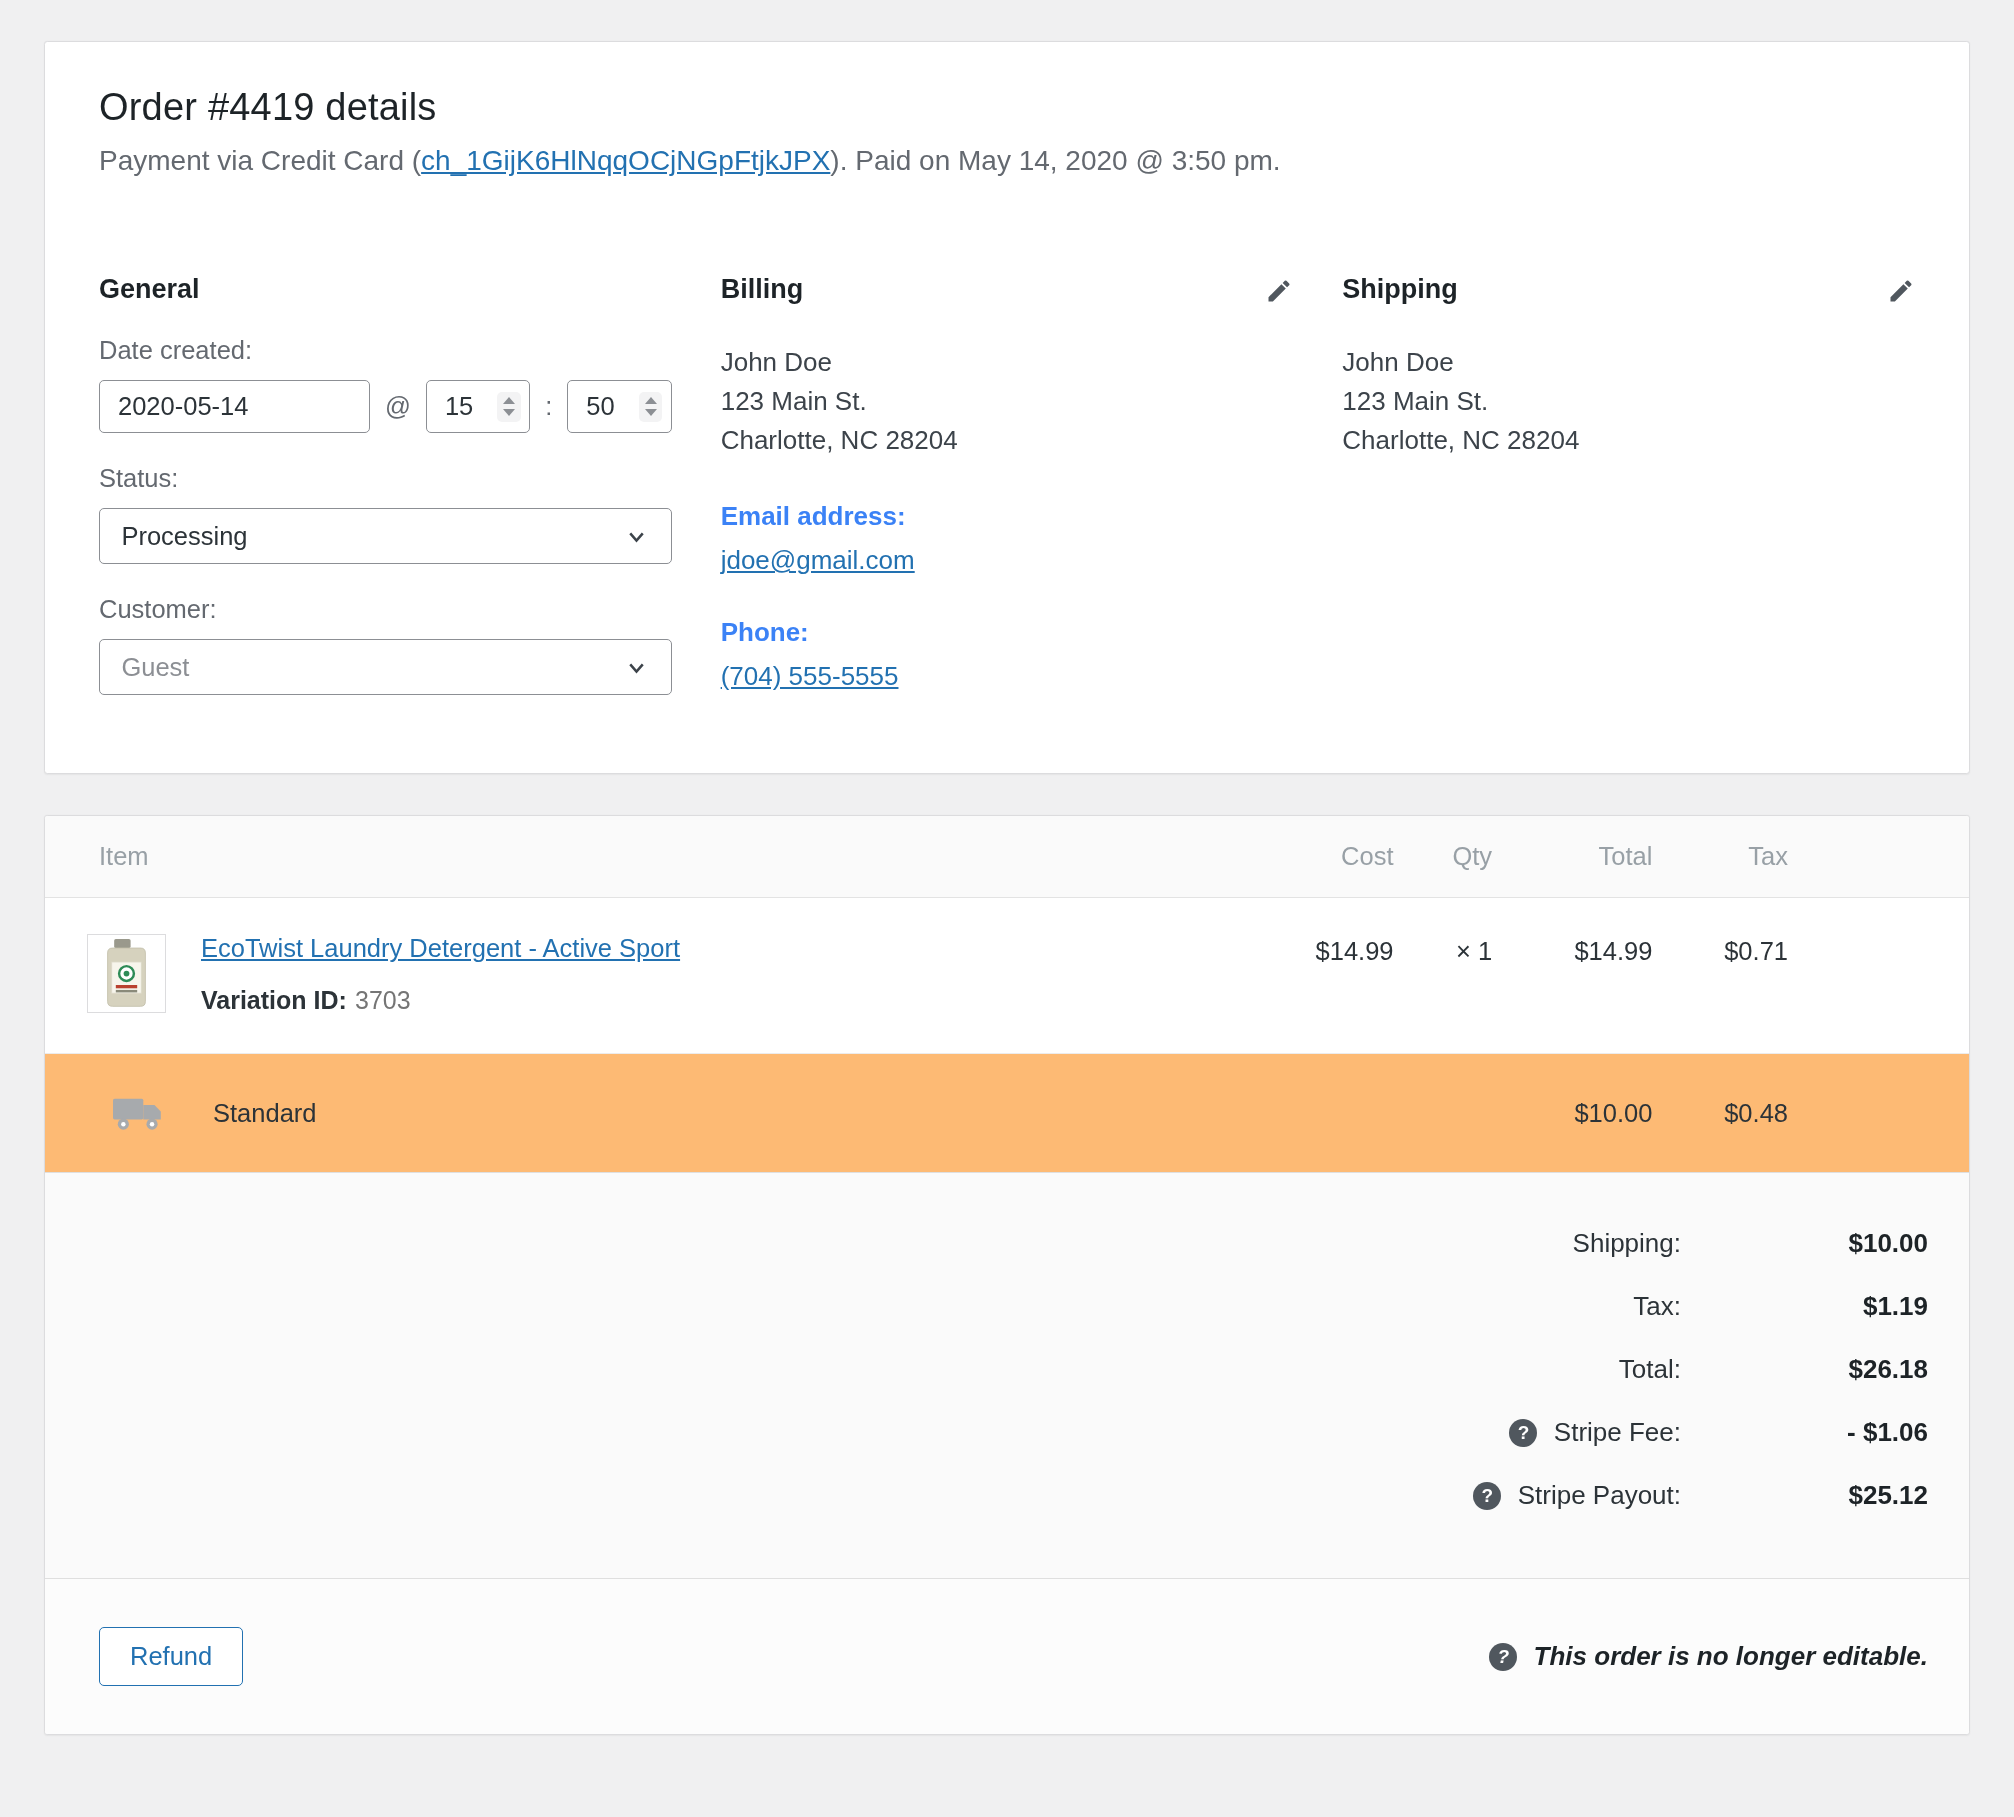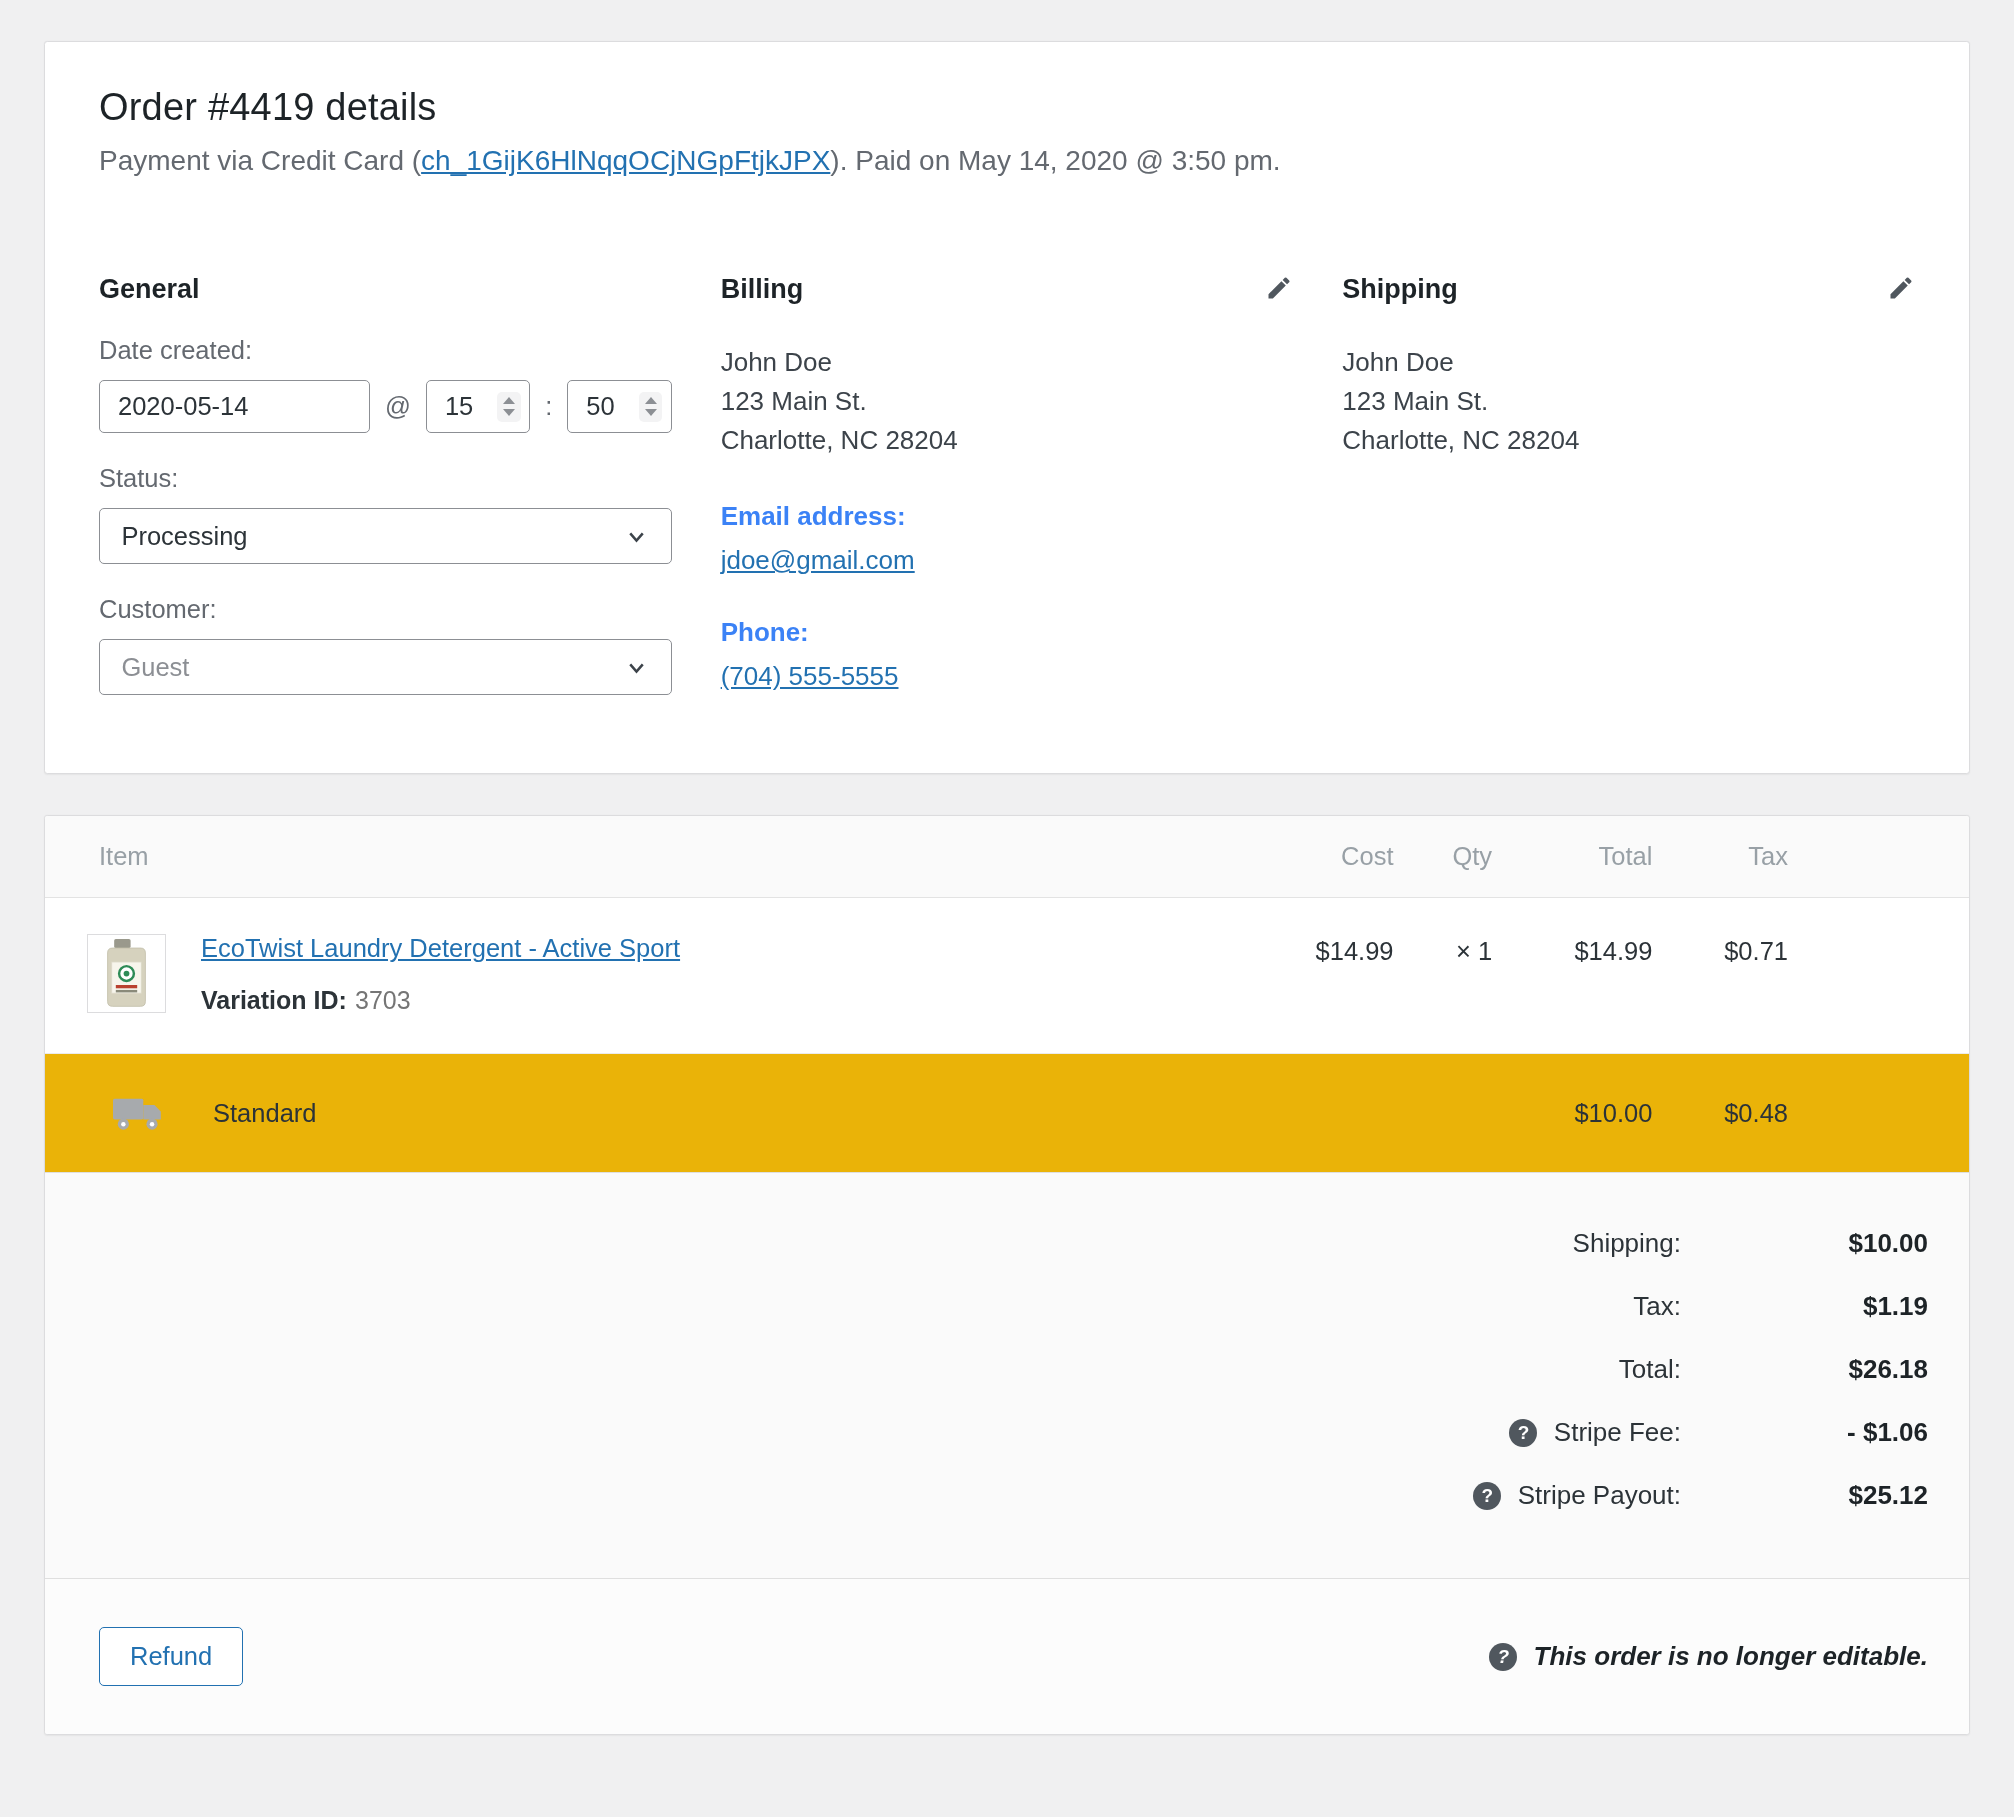--- a/index.html
+++ b/index.html
@@ -20,21 +20,21 @@
   }
 
   
   .order-card { padding: 44px 54px 78px 54px; }
   .page-title { font-size: 38px; font-weight: 500; color: #1d2327; letter-spacing: 0.2px; }
   .payment-line { margin-top: 16.4px; font-size: 28px; color: #646970; }
   .payment-line a { color: #2271b1; text-decoration: underline; cursor: pointer; }
 
   .columns { display: flex; gap: 49px; margin-top: 97px; }
   .col { flex: 1; min-width: 0; }
-  .col-head { display: flex; justify-content: space-between; align-items: flex-start; }
+  .col-head { display: flex; justify-content: space-between; align-items: flex-end; }
   .col-head h3 { font-size: 27px; font-weight: 700; color: #1d2327; }
   .edit-btn { background: none; border: 0; padding: 0; cursor: pointer; line-height: 0; }
 
   .field-label { font-size: 25.5px; color: #646970; margin: 31px 0 15px 0; }
   .date-row { display: flex; align-items: center; gap: 15px; }
   .text-input {
     height: 53px; border: 0.8px solid #8c8f94; border-radius: 5px;
     font-family: "Liberation Sans", sans-serif; font-size: 25.5px; color: #2c3338;
     padding: 0 18px; background: #fff; outline: none;
   }
@@ -81,21 +81,21 @@
     width: 79px; height: 79px; border: 0.8px solid #dcdcde; background: #fff;
     display: flex; align-items: center; justify-content: center; margin-right: 35px; flex-shrink: 0;
   }
   .item-info { flex: 1; min-width: 0; }
   .product-link { font-size: 25.5px; color: #2271b1; text-decoration: underline; cursor: pointer; }
   .variation { margin-top: 23px; font-size: 25px; }
   .variation .v-label { font-weight: 700; color: #2c3338; }
   .variation .v-value { color: #757575; margin-left: 8.2px; }
   .cell { font-size: 25.5px; color: #2c3338; padding-top: 2.5px; }
 
-  .ship-row { display: flex; align-items: center; background: #eab308; border-top: 0.8px solid #ececec; padding: 41px 181px 41px 54px; }
+  .ship-row { display: flex; align-items: center; background: #fdba74; border-top: 0.8px solid #ececec; padding: 41px 181px 41px 54px; }
   .ship-icon-wrap { width: 79px; margin-right: 35px; display: flex; justify-content: center; flex-shrink: 0; }
   .ship-name { flex: 1; font-size: 25.5px; color: #2c3338; }
   .ship-row .cell { padding-top: 0; }
 
   .totals { border-top: 0.8px solid #dfdfdf; background: #fafafa; padding: 39px 41px 51px 41px; }
   .total-row { display: flex; justify-content: flex-end; align-items: center; min-height: 63px; }
   .t-label { font-size: 26px; color: #2c3338; margin-left: 16.4px; }
   .t-value { width: 247px; text-align: right; font-size: 26px; font-weight: 700; color: #1d2327; }
   .help-icon {
     width: 28px; height: 28px; border-radius: 50%; background: #50575e; color: #fff;

